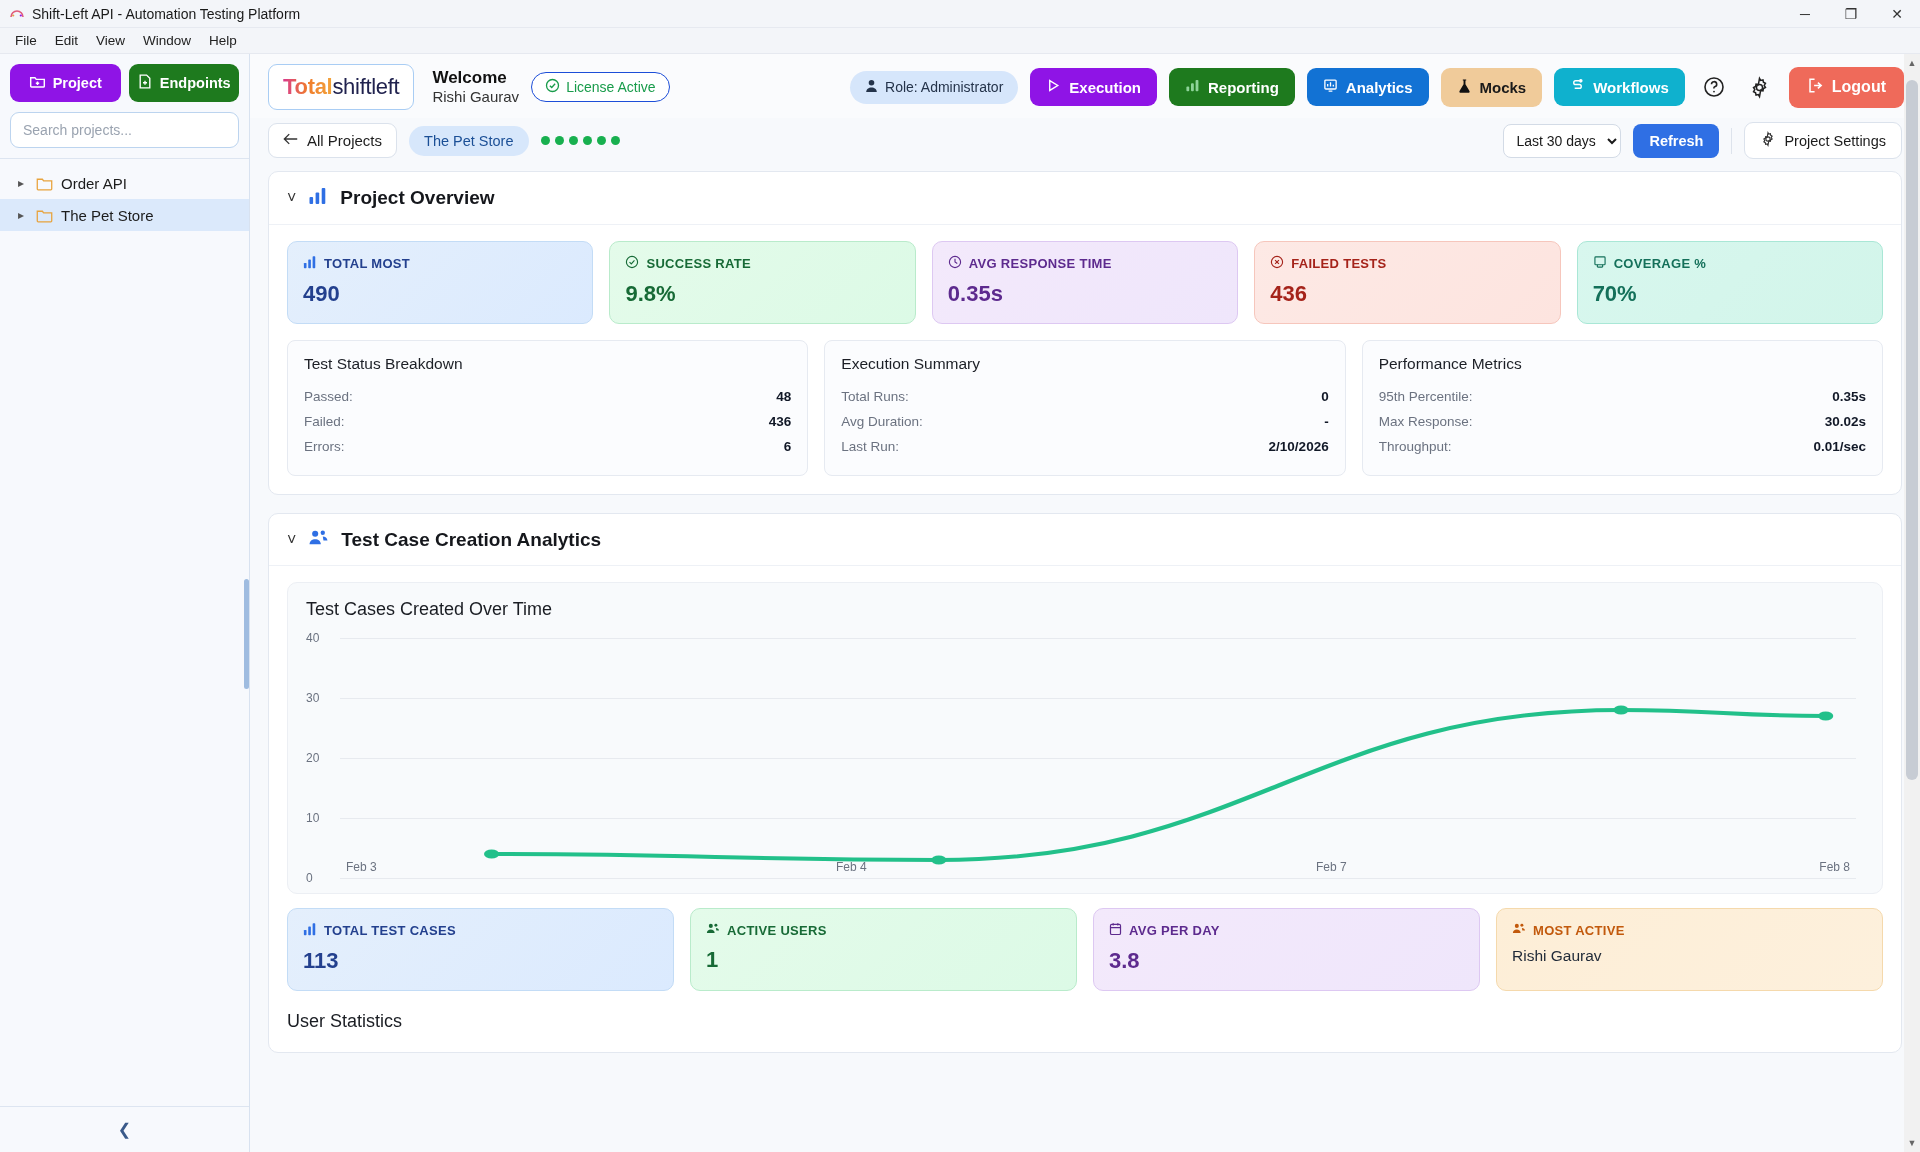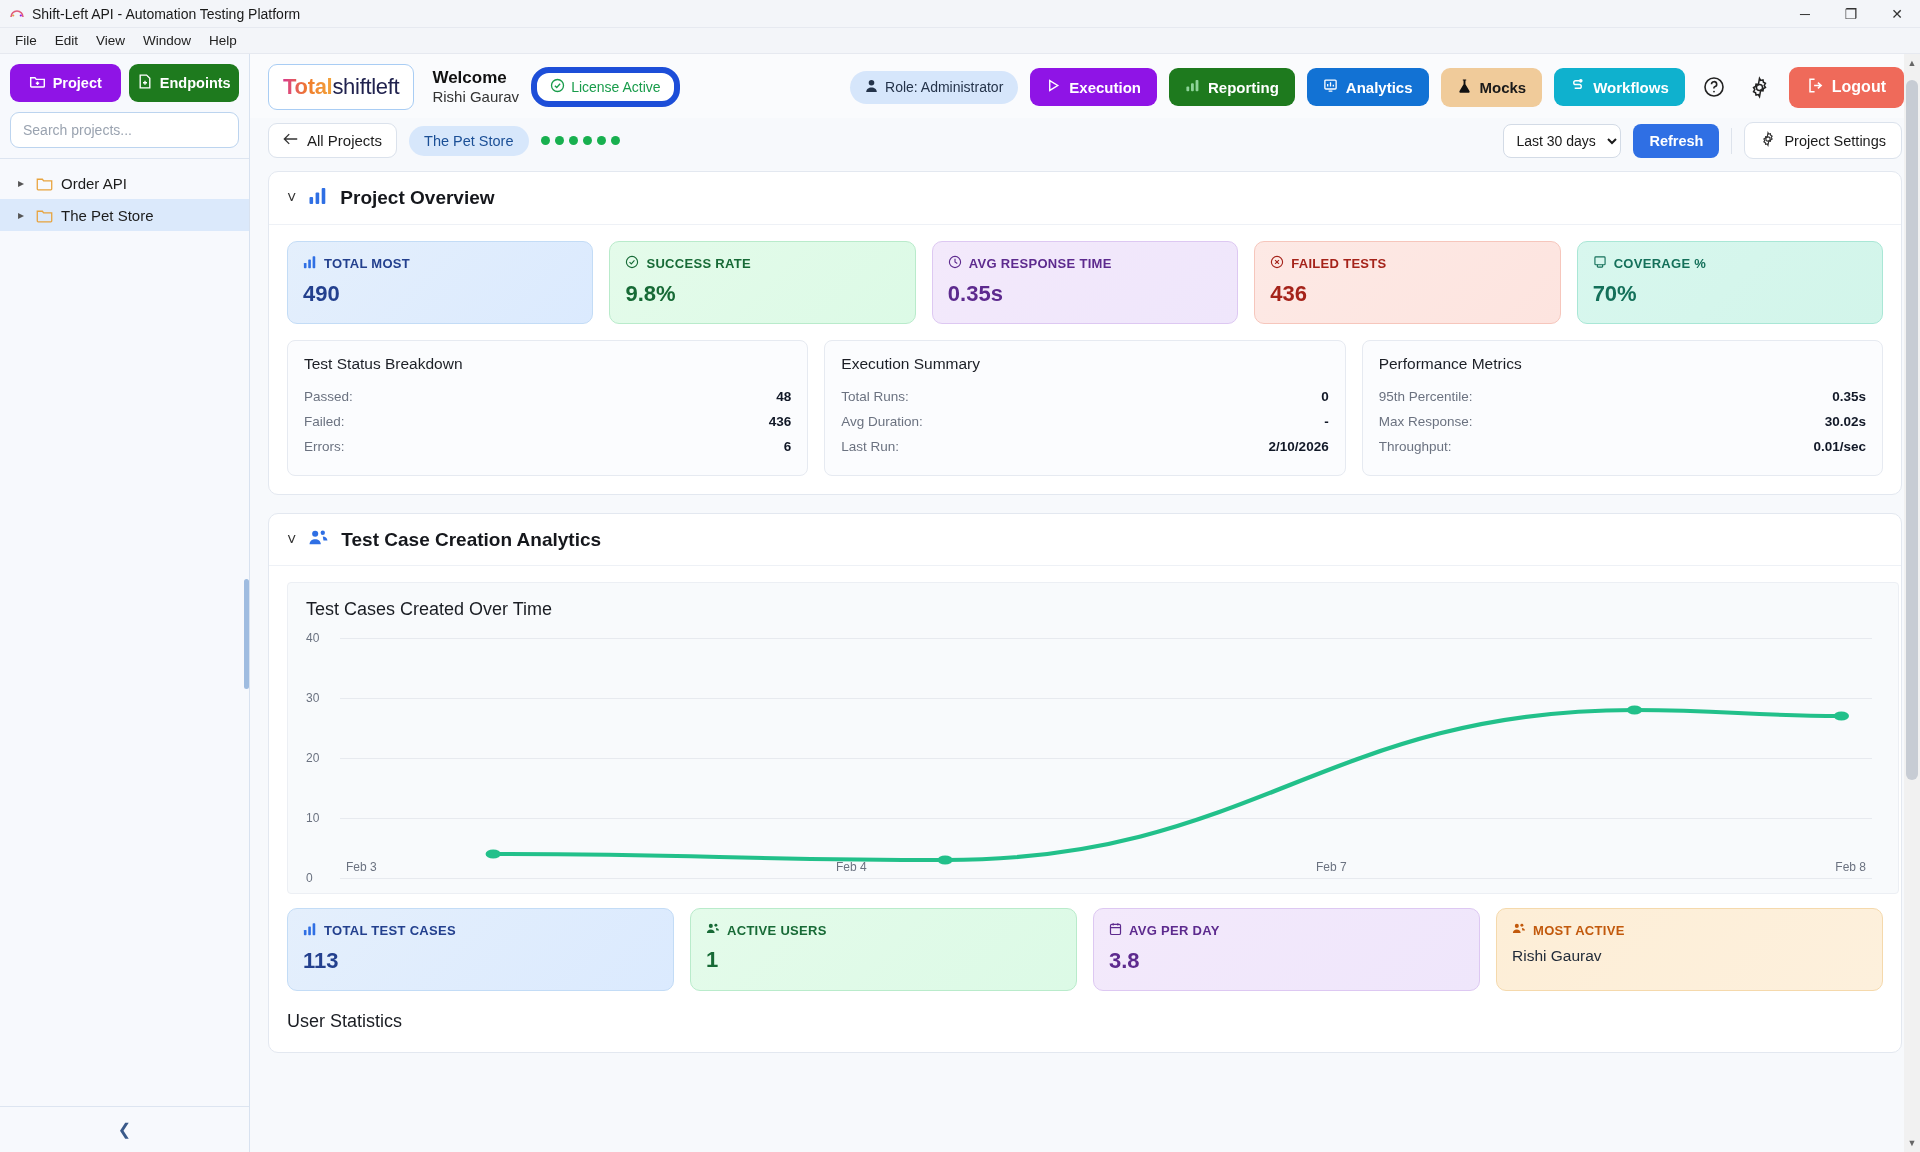--- a/index.html
+++ b/index.html
@@ -71,21 +71,21 @@
   .logo-box {
     border:1px solid #a9cdf4; border-radius:9px; background:#fff; padding: 9px 14px;
     font-size: 22px; font-weight: bold; letter-spacing: -0.3px;
   }
   .logo-total { background: linear-gradient(90deg,#d83a8e,#f07c2c,#f2a33c); -webkit-background-clip:text; background-clip:text; color:transparent; }
   .logo-shift { color:#20224e; font-weight:normal; }
   .welcome { line-height: 1.25; margin-left: 6px; }
   .welcome .w1 { font-size: 17px; font-weight: bold; color:#111; }
   .welcome .w2 { font-size: 15px; color:#333; }
   .license {
-    display:flex; align-items:center; gap:6px; border:6px solid #1d4ed8; border-radius: 18px;
+    display:flex; align-items:center; gap:6px; border:1px solid #1d4ed8; border-radius: 18px;
     padding: 5px 13px; font-size: 14px; color:#199c4b; background:#fff;
   }
   .spacer { flex: 1; }
   .role-pill {
     display:flex; align-items:center; gap:7px; background:#d6e6fb; border-radius: 18px;
     padding: 8px 15px; font-size: 14px; color:#24334a;
   }
   .navbtn {
     display:flex; align-items:center; gap:8px; border-radius:9px; padding: 10px 16px;
     font-size: 15px; font-weight: bold; color:#fff;
@@ -143,21 +143,21 @@
   .kpi.teal .klabel, .kpi.teal .kvalue { color:#14705a; }
 
   .subpanels { display:flex; gap: 16px; padding: 8px 18px 18px 18px; }
   .subpanel { flex:1; border:1px solid #e6eaf1; border-radius: 8px; background:#fbfcfe; padding: 14px 16px 16px 16px; }
   .subpanel h4 { font-size: 15.5px; font-weight: 500; color:#1c1f26; margin-bottom: 11px; }
   .srow { display:flex; justify-content:space-between; font-size: 13.5px; padding: 5px 0; }
   .srow .sk { color:#6b7280; }
   .srow .sv { color:#111827; font-weight: 600; }
 
   
-  .chartcard { margin: 16px 2px 10px 18px; background:#f8fafc; border:1px solid #eceff4; border-radius:4px; padding: 16px 18px 10px 18px; }
+  .chartcard { margin: 16px 18px 10px 18px; background:#f8fafc; border:1px solid #eceff4; border-radius:10px; padding: 16px 18px 10px 18px; }
   .chart-title { font-size: 18px; font-weight: 500; color:#1a1d23; margin-bottom: 8px; }
   .chart-area { position:relative; height: 255px; }
   .ylab { position:absolute; left:0; font-size: 12px; color:#6b7280; transform: translateY(-50%); }
   .gridline { position:absolute; left: 34px; right: 8px; height:1px; background:#e7eaef; }
   .xlab { position:absolute; font-size: 12px; color:#6b7280; top: 232px; }
   .legend { display:flex; align-items:center; justify-content:center; gap:9px; padding: 8px 0 10px 0; font-size: 14.5px; color:#1f2937; }
   .legend-dot { width:12px; height:12px; border-radius:50%; background:#22c08a; }
 
   .statcards { display:flex; gap: 16px; padding: 4px 18px 14px 18px; }
   .userstats { font-size: 18px; font-weight: 500; color:#1a1d23; padding: 6px 18px 20px 18px; }

